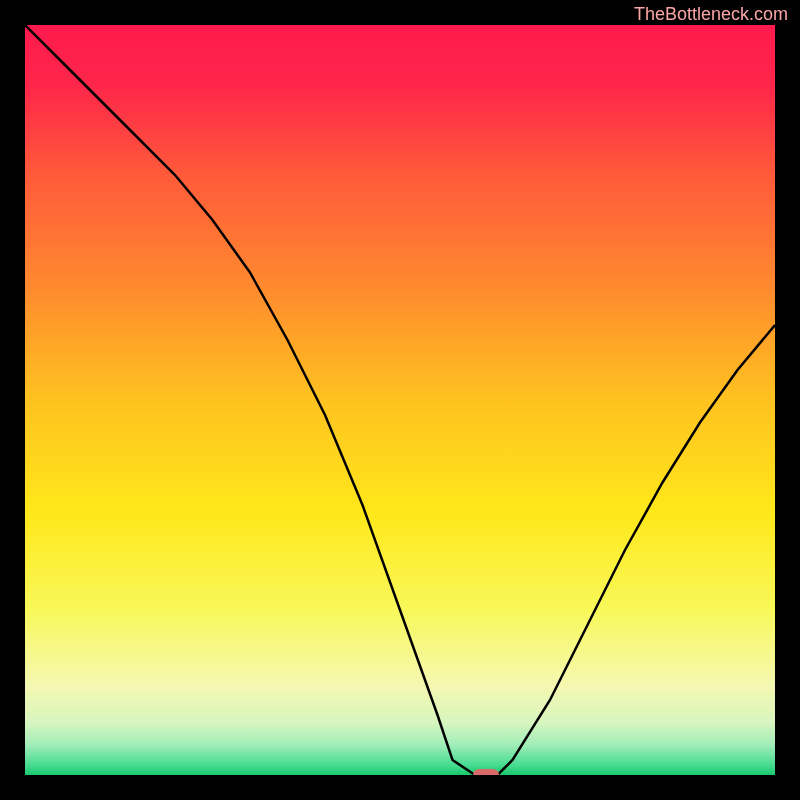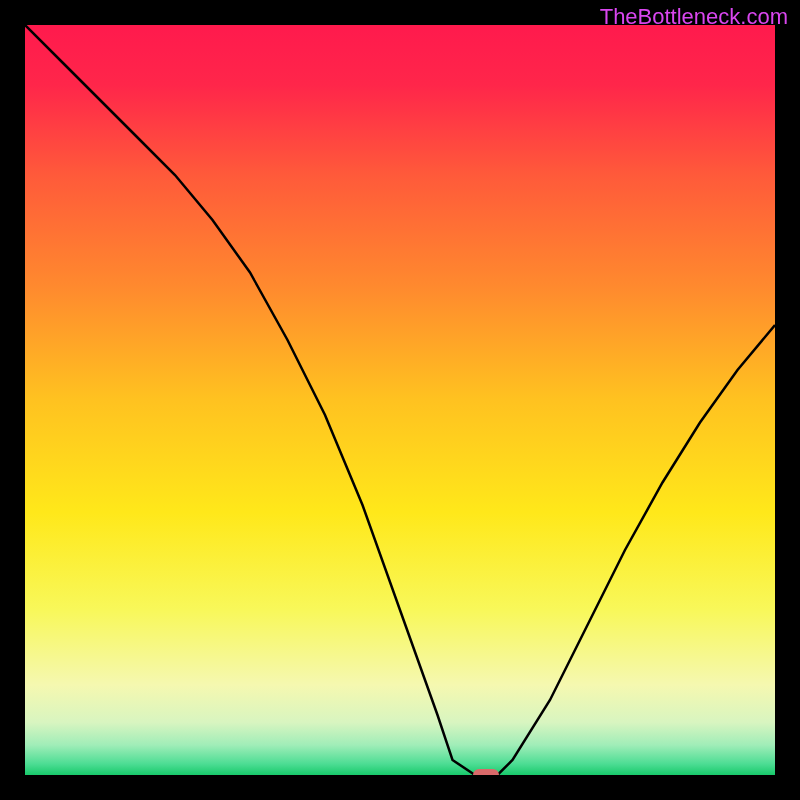--- a/index.html
+++ b/index.html
@@ -8,22 +8,22 @@
     width: 800px;
     height: 800px;
     background: #000;
     position: relative;
     font-family: Arial, sans-serif;
   }
   .watermark {
     position: absolute;
     top: 4px;
     right: 12px;
-    color: #d946ef;
-    font-size: 22px;
+    color: #fca5a5;
+    font-size: 18px;
     font-weight: normal;
     z-index: 10;
   }
   .plot-area {
     position: absolute;
     left: 25px;
     top: 25px;
     width: 750px;
     height: 750px;
     overflow: hidden;

